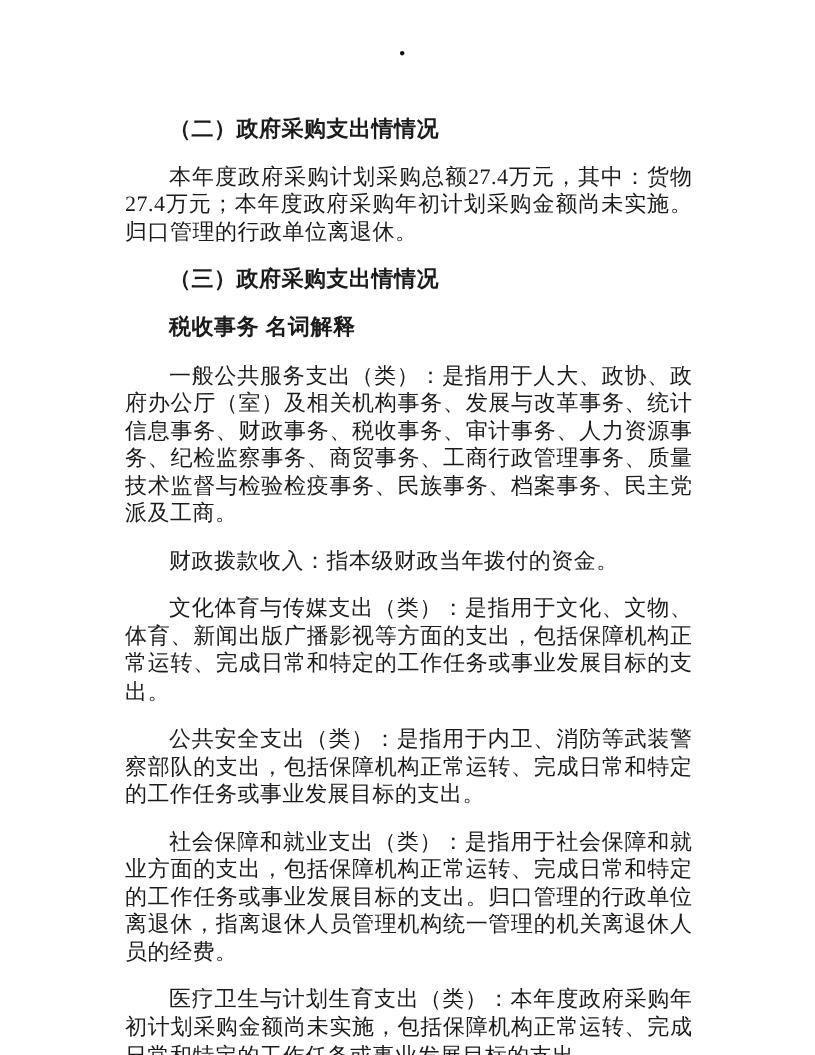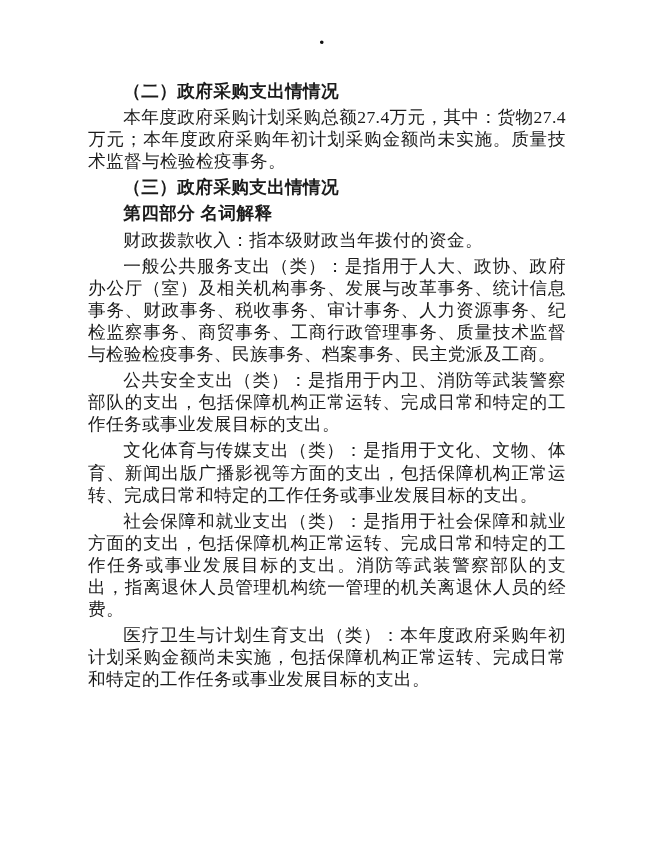--- a/index.html
+++ b/index.html
@@ -27,52 +27,52 @@
     position: absolute;
     left: 84px; top: 76px;
     width: 486px;
     font-size: 17.6px;
     line-height: 22.1px;
     letter-spacing: 0.4px;
     text-align: justify;
     color: #1b1b1b;
   }
   .content p {
-    margin: 4px;
+    margin: 16px;
     text-indent: 2em;
     word-break: break-all;
   }
   .h { font-weight: bold; }
   .hei { font-family: "Liberation Sans", "DejaVu Sans", sans-serif; }
 </style>
 </head>
 <body>
 
 <div class="page">
 
   <span class="top-dot">.</span>
 
   <div class="content">
 
     <p class="h">（二）政府采购支出情情况</p>
 
-    <p>本年度政府采购计划采购总额27.4万元，其中：货物27.4万元；本年度政府采购年初计划采购金额尚未实施。质量技术监督与检验检疫事务。</p>
+    <p>本年度政府采购计划采购总额27.4万元，其中：货物27.4万元；本年度政府采购年初计划采购金额尚未实施。归口管理的行政单位离退休。</p>
 
     <p class="h">（三）政府采购支出情情况</p>
 
 
-    <p class="h hei">第四部分 名词解释</p>
+    <p class="h hei">税收事务 名词解释</p>
+
+    <p>一般公共服务支出（类）：是指用于人大、政协、政府办公厅（室）及相关机构事务、发展与改革事务、统计信息事务、财政事务、税收事务、审计事务、人力资源事务、纪检监察事务、商贸事务、工商行政管理事务、质量技术监督与检验检疫事务、民族事务、档案事务、民主党派及工商。</p>
 
     <p>财政拨款收入：指本级财政当年拨付的资金。</p>
 
-    <p>一般公共服务支出（类）：是指用于人大、政协、政府办公厅（室）及相关机构事务、发展与改革事务、统计信息事务、财政事务、税收事务、审计事务、人力资源事务、纪检监察事务、商贸事务、工商行政管理事务、质量技术监督与检验检疫事务、民族事务、档案事务、民主党派及工商。</p>
+    <p>文化体育与传媒支出（类）：是指用于文化、文物、体育、新闻出版广播影视等方面的支出，包括保障机构正常运转、完成日常和特定的工作任务或事业发展目标的支出。</p>
 
     <p>公共安全支出（类）：是指用于内卫、消防等武装警察部队的支出，包括保障机构正常运转、完成日常和特定的工作任务或事业发展目标的支出。</p>
 
-    <p>文化体育与传媒支出（类）：是指用于文化、文物、体育、新闻出版广播影视等方面的支出，包括保障机构正常运转、完成日常和特定的工作任务或事业发展目标的支出。</p>
-
-    <p>社会保障和就业支出（类）：是指用于社会保障和就业方面的支出，包括保障机构正常运转、完成日常和特定的工作任务或事业发展目标的支出。消防等武装警察部队的支出，指离退休人员管理机构统一管理的机关离退休人员的经费。</p>
+    <p>社会保障和就业支出（类）：是指用于社会保障和就业方面的支出，包括保障机构正常运转、完成日常和特定的工作任务或事业发展目标的支出。归口管理的行政单位离退休，指离退休人员管理机构统一管理的机关离退休人员的经费。</p>
 
     <p>医疗卫生与计划生育支出（类）：本年度政府采购年初计划采购金额尚未实施，包括保障机构正常运转、完成日常和特定的工作任务或事业发展目标的支出。</p>
 
 
   </div>
 </div>
 
 </body></html>

